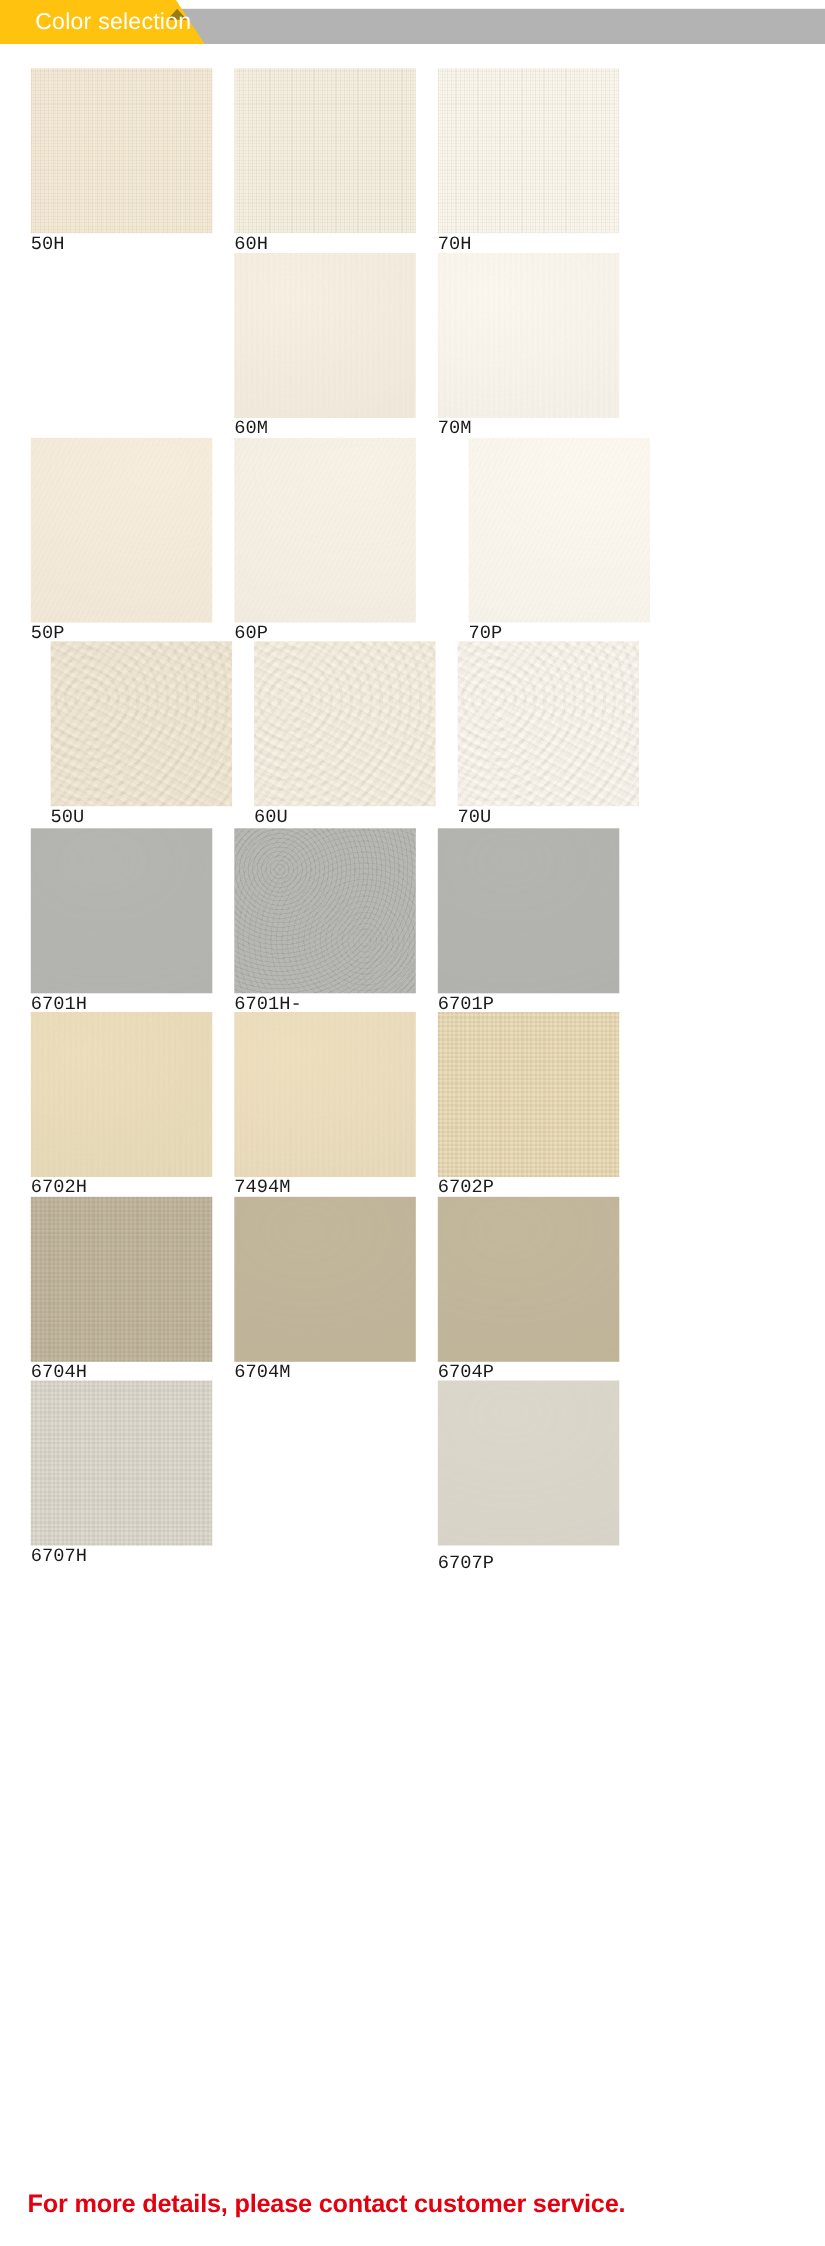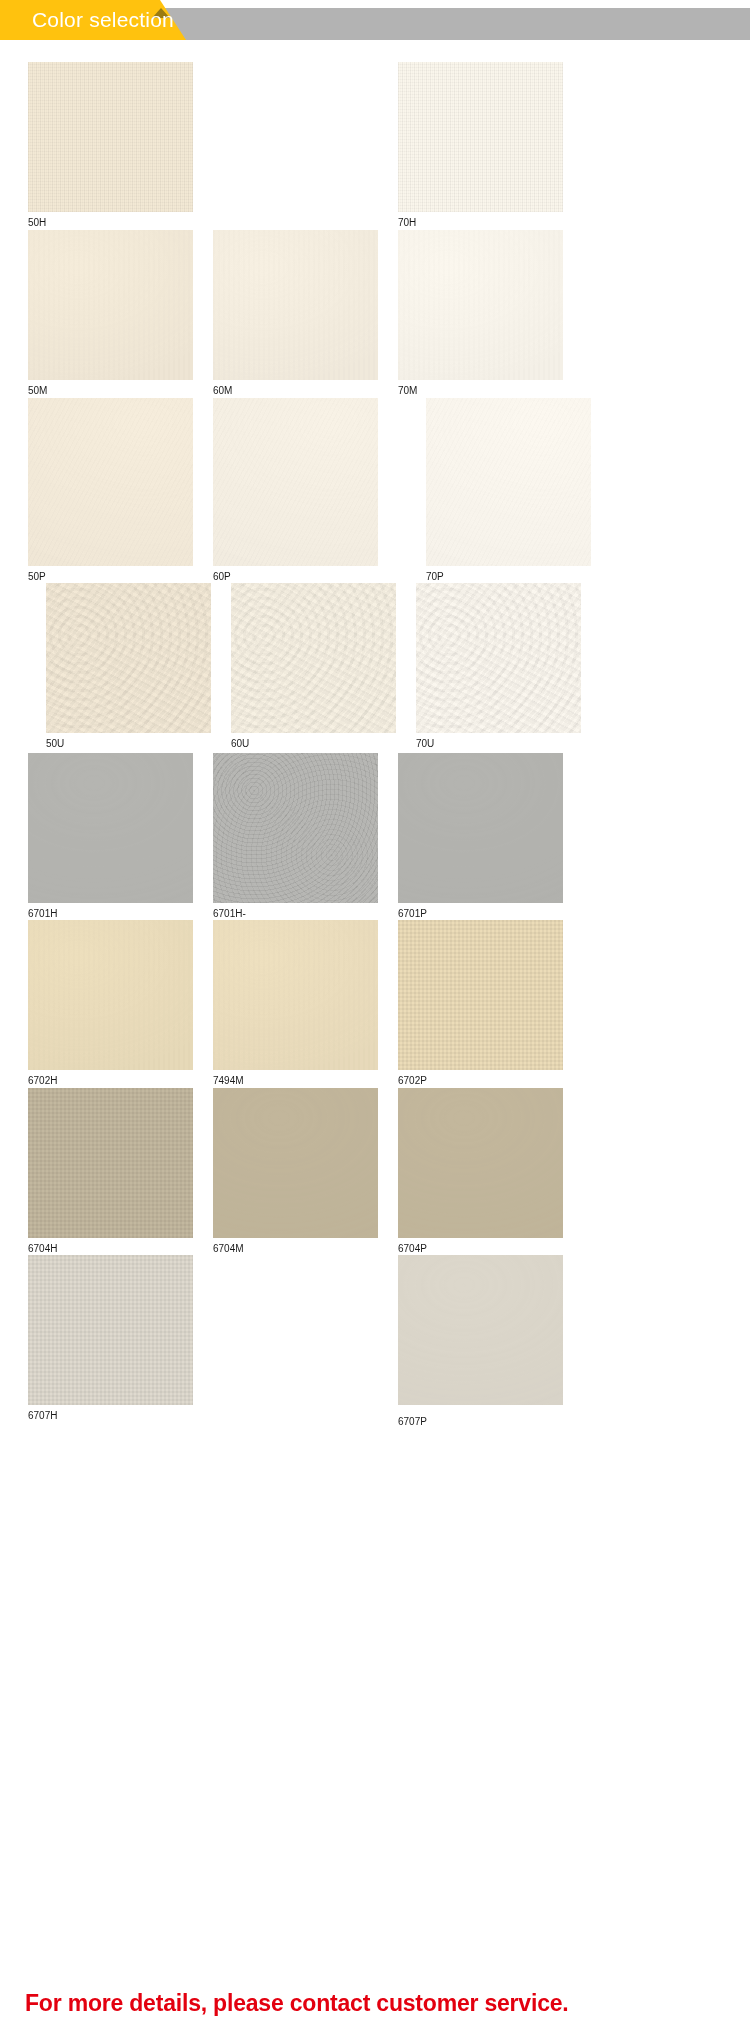--- a/index.html
+++ b/index.html
@@ -37,22 +37,22 @@
   .grid { position:absolute; left:0; top:40px; width:750px; }
   .row { position:relative; width:750px; }
   .cell { position:absolute; top:0; }
   .swatch {
     width:100%; height:100%;
     background-repeat:repeat;
     position:relative; overflow:hidden;
   }
   .label {
     position:absolute; left:0;
-    font-size:10px; line-height:14px; color:#1a1a1a;
-    white-space:nowrap; font-family:Liberation Sans, sans-serif;
+    font-size:17px; line-height:14px; color:#1a1a1a;
+    white-space:nowrap; font-family:Liberation Mono, monospace;
   }
 
   
   
   .tex-linen::after {
     content:""; position:absolute; inset:0;
     background-image:
       repeating-linear-gradient(90deg,
         rgba(0,0,0,.055) 0px, rgba(0,0,0,.055) 1px,
         rgba(255,255,255,.10) 1px, rgba(255,255,255,.10) 2px,
@@ -150,30 +150,30 @@
   <div class="banner-fold" style="border-bottom-color: rgb(154, 123, 18);"></div>
   <div class="banner-title" style="color: rgb(255, 255, 255); margin-left: 20px;">Color selection</div>
 </div>
 
 <div class="grid" id="swatch-grid">
     <div class="row" style="position: absolute; left: 0px; top: 22px; height: 172px;">
       <div class="cell" style="left: 28px; width: 165px; height: 172px;">
         <div class="swatch tex-linen" style="position: absolute; left: 0px; top: 0px; width: 165px; height: 150px; background: rgb(243, 233, 213);"></div>
         <div class="label" style="top: 154px;">50H</div>
       </div>
+      <div class="cell" style="left: 213px; width: 165px; height: 172px;">
+        <div class="swatch tex-linen" style="position: absolute; left: 0px; top: 0px; width: 165px; height: 150px; background: rgb(245, 239, 224);"></div>
+        <div class="label" style="top: 154px;">60H</div>
+      </div>
       <div class="cell" style="left: 398px; width: 165px; height: 172px;">
         <div class="swatch tex-linen" style="position: absolute; left: 0px; top: 0px; width: 165px; height: 150px; background: rgb(250, 246, 236);"></div>
         <div class="label" style="top: 154px;">70H</div>
       </div>
     </div>
     <div class="row" style="position: absolute; left: 0px; top: 190px; height: 172px;">
-      <div class="cell" style="left: 28px; width: 165px; height: 172px;">
-        <div class="swatch tex-flat" style="position: absolute; left: 0px; top: 0px; width: 165px; height: 150px; background: rgb(245, 236, 218);"></div>
-        <div class="label" style="top: 154px;">50M</div>
-      </div>
       <div class="cell" style="left: 213px; width: 165px; height: 172px;">
         <div class="swatch tex-flat" style="position: absolute; left: 0px; top: 0px; width: 165px; height: 150px; background: rgb(247, 240, 226);"></div>
         <div class="label" style="top: 154px;">60M</div>
       </div>
       <div class="cell" style="left: 398px; width: 165px; height: 172px;">
         <div class="swatch tex-flat" style="position: absolute; left: 0px; top: 0px; width: 165px; height: 150px; background: rgb(251, 247, 238);"></div>
         <div class="label" style="top: 154px;">70M</div>
       </div>
     </div>
     <div class="row" style="position: absolute; left: 0px; top: 358px; height: 190px;">

